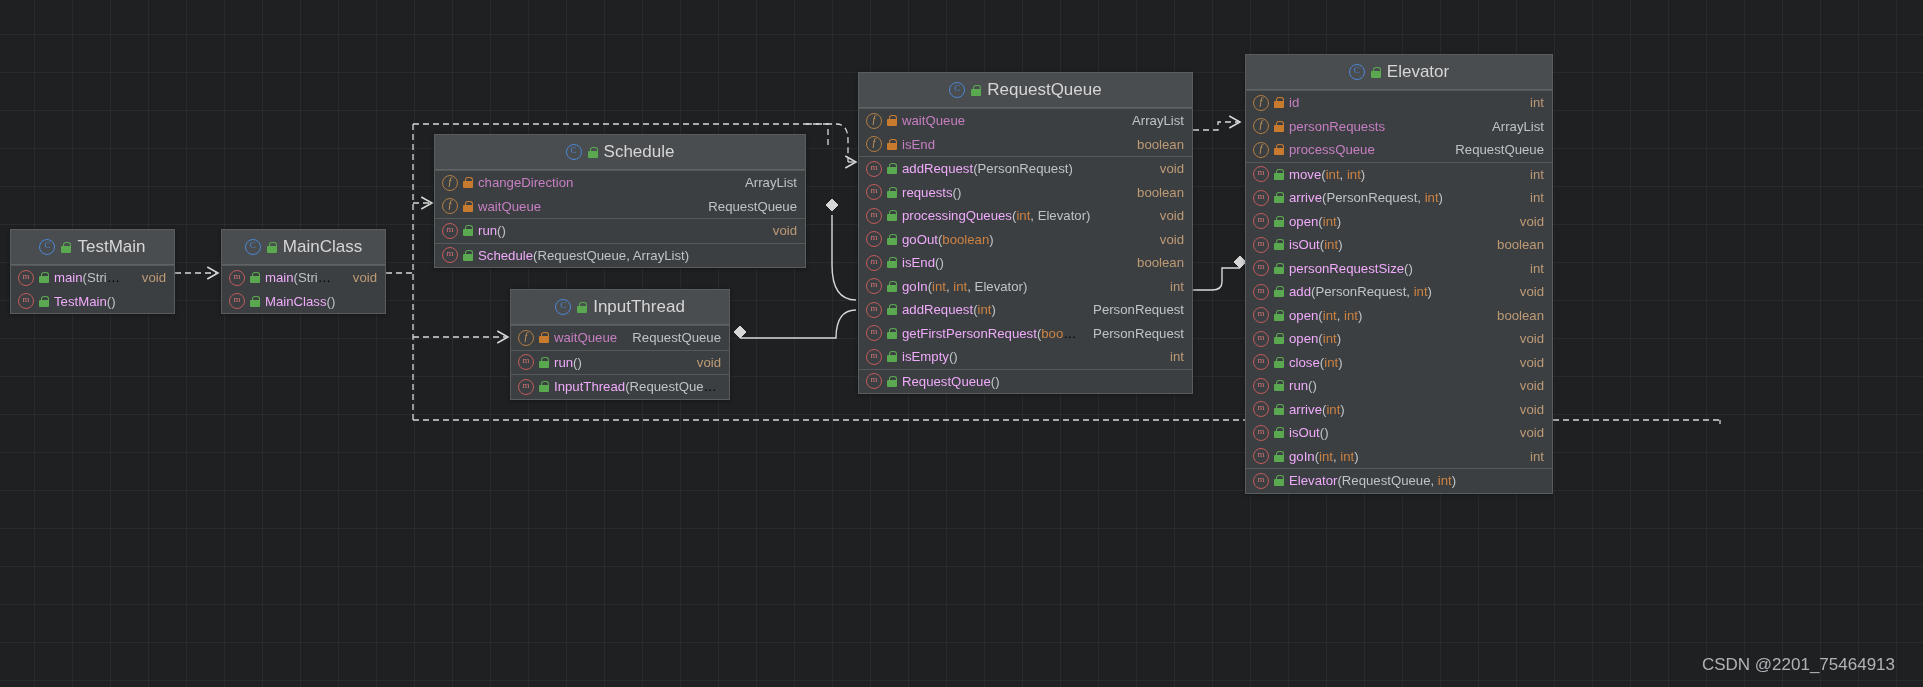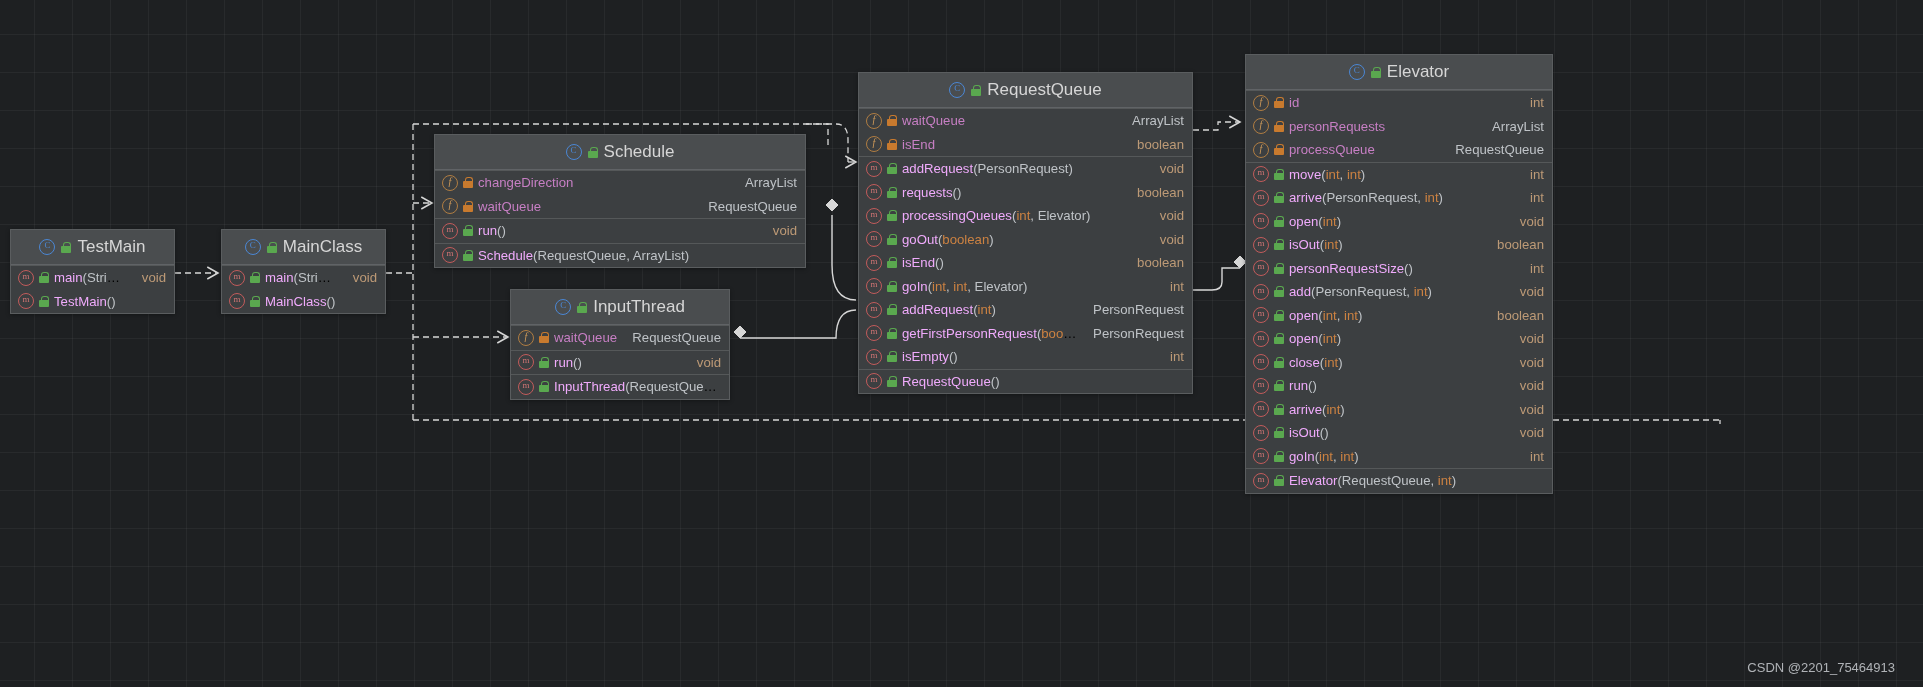--- a/index.html
+++ b/index.html
@@ -67,21 +67,21 @@
   .lock .body{position:absolute;left:0;bottom:0;width:10px;height:7px;border-radius:1px;}
   .lock .shk{position:absolute;left:2px;top:0;width:6px;height:5px;border:1.6px solid;border-bottom:none;border-radius:3px 3px 0 0;}
   .lock.green .body{background:#5aa84f;}
   .lock.green .shk{border-color:#5aa84f;}
   .lock.orange .body{background:#c87a2e;}
   .lock.orange .shk{border-color:#c87a2e;}
 
   svg#wires{position:absolute;inset:0;width:1923px;height:687px;pointer-events:none;}
   .watermark{
     position:absolute;right:28px;bottom:12px;
-    color:#c9ccd0;font-size:13px;opacity:.85;margin-top:30px;
+    color:#c9ccd0;font-size:17px;opacity:.85;margin-top:30px;
   }
 </style>
 </head>
 <body>
 
 <div id="canvas"></div>
 
 <svg id="wires">
   <defs>
     <marker id="oarrow" viewBox="0 0 12 12" refX="10" refY="6" markerWidth="11" markerHeight="11" orient="auto">

